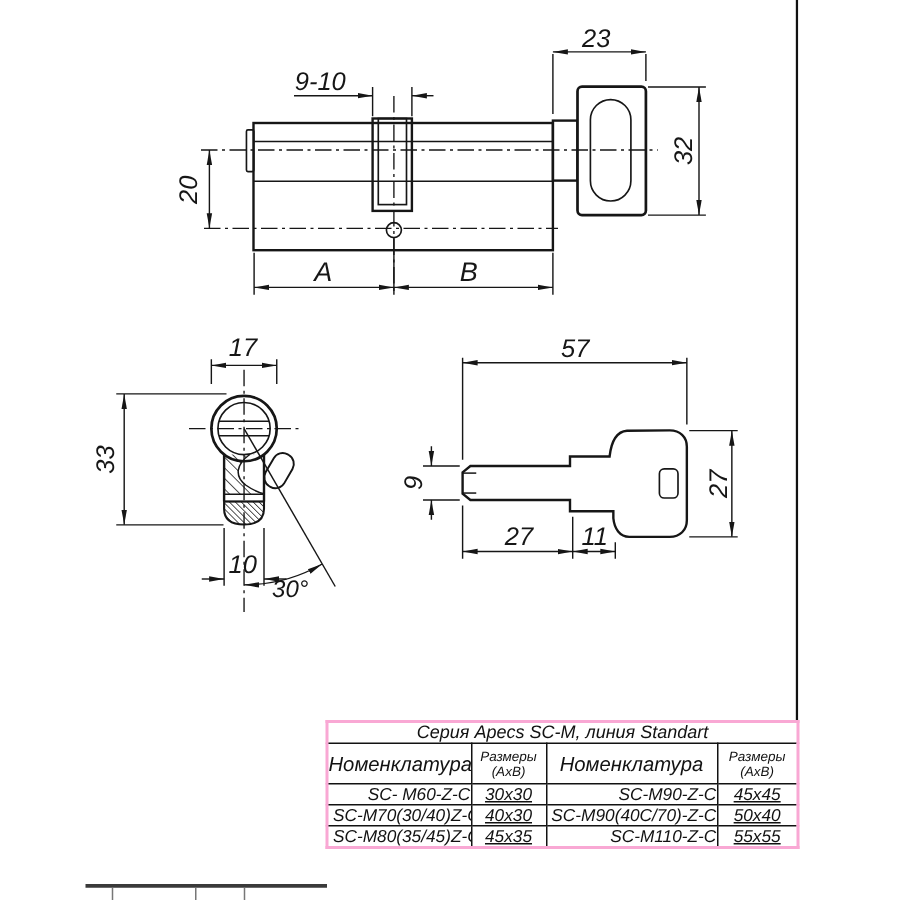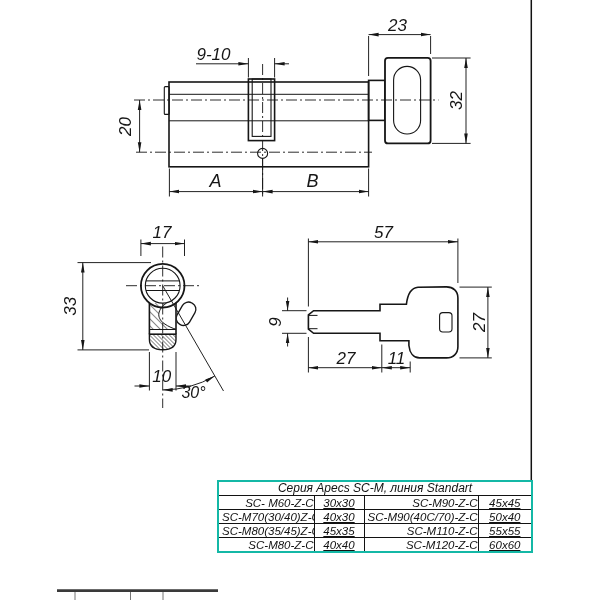--- a/index.html
+++ b/index.html
@@ -11,21 +11,21 @@
   .d18{font-size:18px;}
   .d16{font-size:16px;}
   .ln{stroke:#161616;stroke-width:1;fill:none;}
   .thick{stroke:#161616;stroke-width:1.6;fill:none;}
   .thin{stroke:#161616;stroke-width:1.1;fill:none;}
   .dash{stroke:#161616;stroke-width:0.9;fill:none;stroke-dasharray:11,3,2,3;}
   .dim{stroke:#161616;stroke-width:0.95;fill:none;}
   
   .spec-table-wrap{position:absolute;left:217px;top:480px;}
   table.spec{border-collapse:collapse;table-layout:fixed;width:314px;
-    font-style:italic;color:#121212;border:2px solid #14b8a6;padding-left:48px;}
+    font-style:italic;color:#121212;border:2px solid #f9a8d4;padding-left:48px;}
   table.spec td,table.spec th{border:1px solid #121212;overflow:hidden;
     white-space:nowrap;font-weight:normal;padding:0;}
   .t-title{font-size:12px;text-align:center;height:13px;line-height:13px;}
   .t-nom-h{font-size:13.5px;text-align:center;height:26px;}
   .t-size-h{font-size:9px;text-align:center;line-height:1.15;}
   .t-nom{font-size:11.5px;text-align:right;padding-left:3px!important;height:13px;line-height:12px;}
   .t-size{font-size:11.5px;text-align:center;height:13px;line-height:12px;text-decoration:underline;}
 </style>
 </head>
 <body>
@@ -205,38 +205,44 @@
       <col style="width:96px">
         <col style="width:50px">
         <col style="width:114px">
         <col style="width:54px">
     </colgroup>
     <tbody>
         <tr>
       <td colspan="4" class="t-title">Серия Apecs SC-M, линия Standart</td>
     </tr>
     <tr>
+      <th class="t-nom-h">Номенклатура</th>
+      <th class="t-size-h">
+        <span>Размеры</span><br>
+        <span>(АхВ)</span>
+      </th>
+      <th class="t-nom-h">Номенклатура</th>
+      <th class="t-size-h">
+        <span>Размеры</span><br>
+        <span>(АхВ)</span>
+      </th>
+    </tr>
+    <tr>
       <td class="t-nom">SC- M60-Z-C</td>
       <td class="t-size">30x30</td>
       <td class="t-nom">SC-M90-Z-C</td>
       <td class="t-size">45x45</td>
     </tr>
     <tr>
       <td class="t-nom">SC-M70(30/40)Z-C</td>
       <td class="t-size">40x30</td>
       <td class="t-nom">SC-M90(40C/70)-Z-C</td>
       <td class="t-size">50x40</td>
     </tr>
     <tr>
       <td class="t-nom">SC-M80(35/45)Z-C</td>
       <td class="t-size">45x35</td>
       <td class="t-nom">SC-M110-Z-C</td>
       <td class="t-size">55x55</td>
     </tr>
-    <tr>
-      <td class="t-nom">SC-M80-Z-C</td>
-      <td class="t-size">40x40</td>
-      <td class="t-nom">SC-M120-Z-C</td>
-      <td class="t-size">60x60</td>
-    </tr>
   </tbody>
     </table>
 </div>
 
 </body></html>

